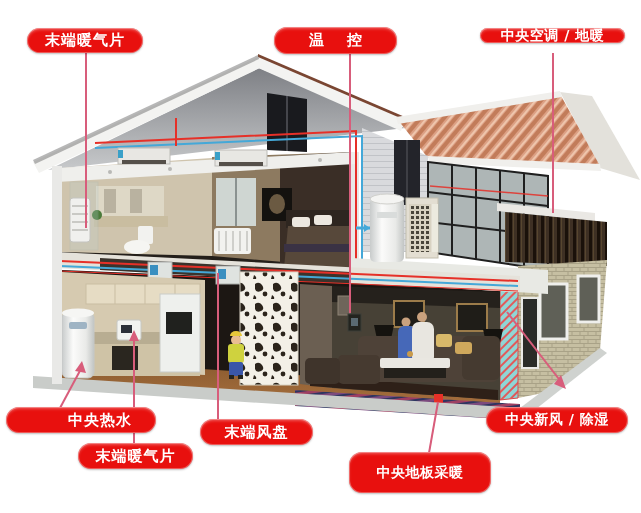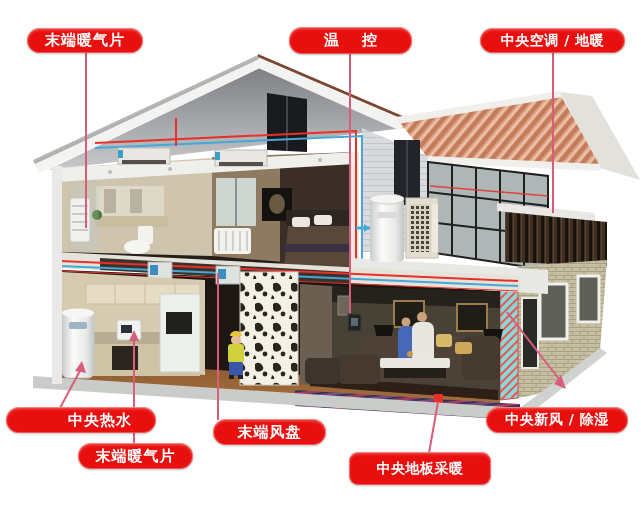--- a/index.html
+++ b/index.html
@@ -327,21 +327,21 @@
     <line x1="507" y1="312" x2="562" y2="383"></line>
   </g>
   <g style="fill:var(--leader-line)">
     <polygon points="134,330 129,341 139,341"></polygon>
     <polygon points="82,361 75,371 86,373"></polygon>
     <polygon points="566,389 554,384 561,375"></polygon>
   </g>
 </svg>
 
 <div class="pill" style="left:27px;  top:28px;  width:116px; height:25px;">末端暖气片</div>
-<div class="pill spaced" style="left:289px; top:27px;  width:114px; height:27px;">温 控</div>
-<div class="pill wide" style="left:480px; top:28px;  width:145px; height:25px;">中央空调 / 地暖</div>
+<div class="pill spaced" style="left:274px; top:27px;  width:114px; height:27px;">温 控</div>
+<div class="pill wide" style="left:480px; top:28px;  width:145px; height:15px;">中央空调 / 地暖</div>
 <div class="pill" style="left:6px;   top:407px; width:112px; height:26px;padding-left:38px;">中央热水</div>
 <div class="pill" style="left:78px;  top:443px; width:115px; height:26px;">末端暖气片</div>
-<div class="pill" style="left:213px; top:419px; width:113px; height:26px;">末端风盘</div>
-<div class="pill wide" style="left:349px; top:452px; width:142px; height:33px;border-radius:9px;">中央地板采暖</div>
+<div class="pill" style="left:200px; top:419px; width:113px; height:26px;">末端风盘</div>
+<div class="pill wide" style="left:349px; top:452px; width:142px; height:41px;">中央地板采暖</div>
 <div class="pill wide" style="left:486px; top:407px; width:142px; height:26px;">中央新风 / 除湿</div>
 
 </div>
 
 </body></html>

